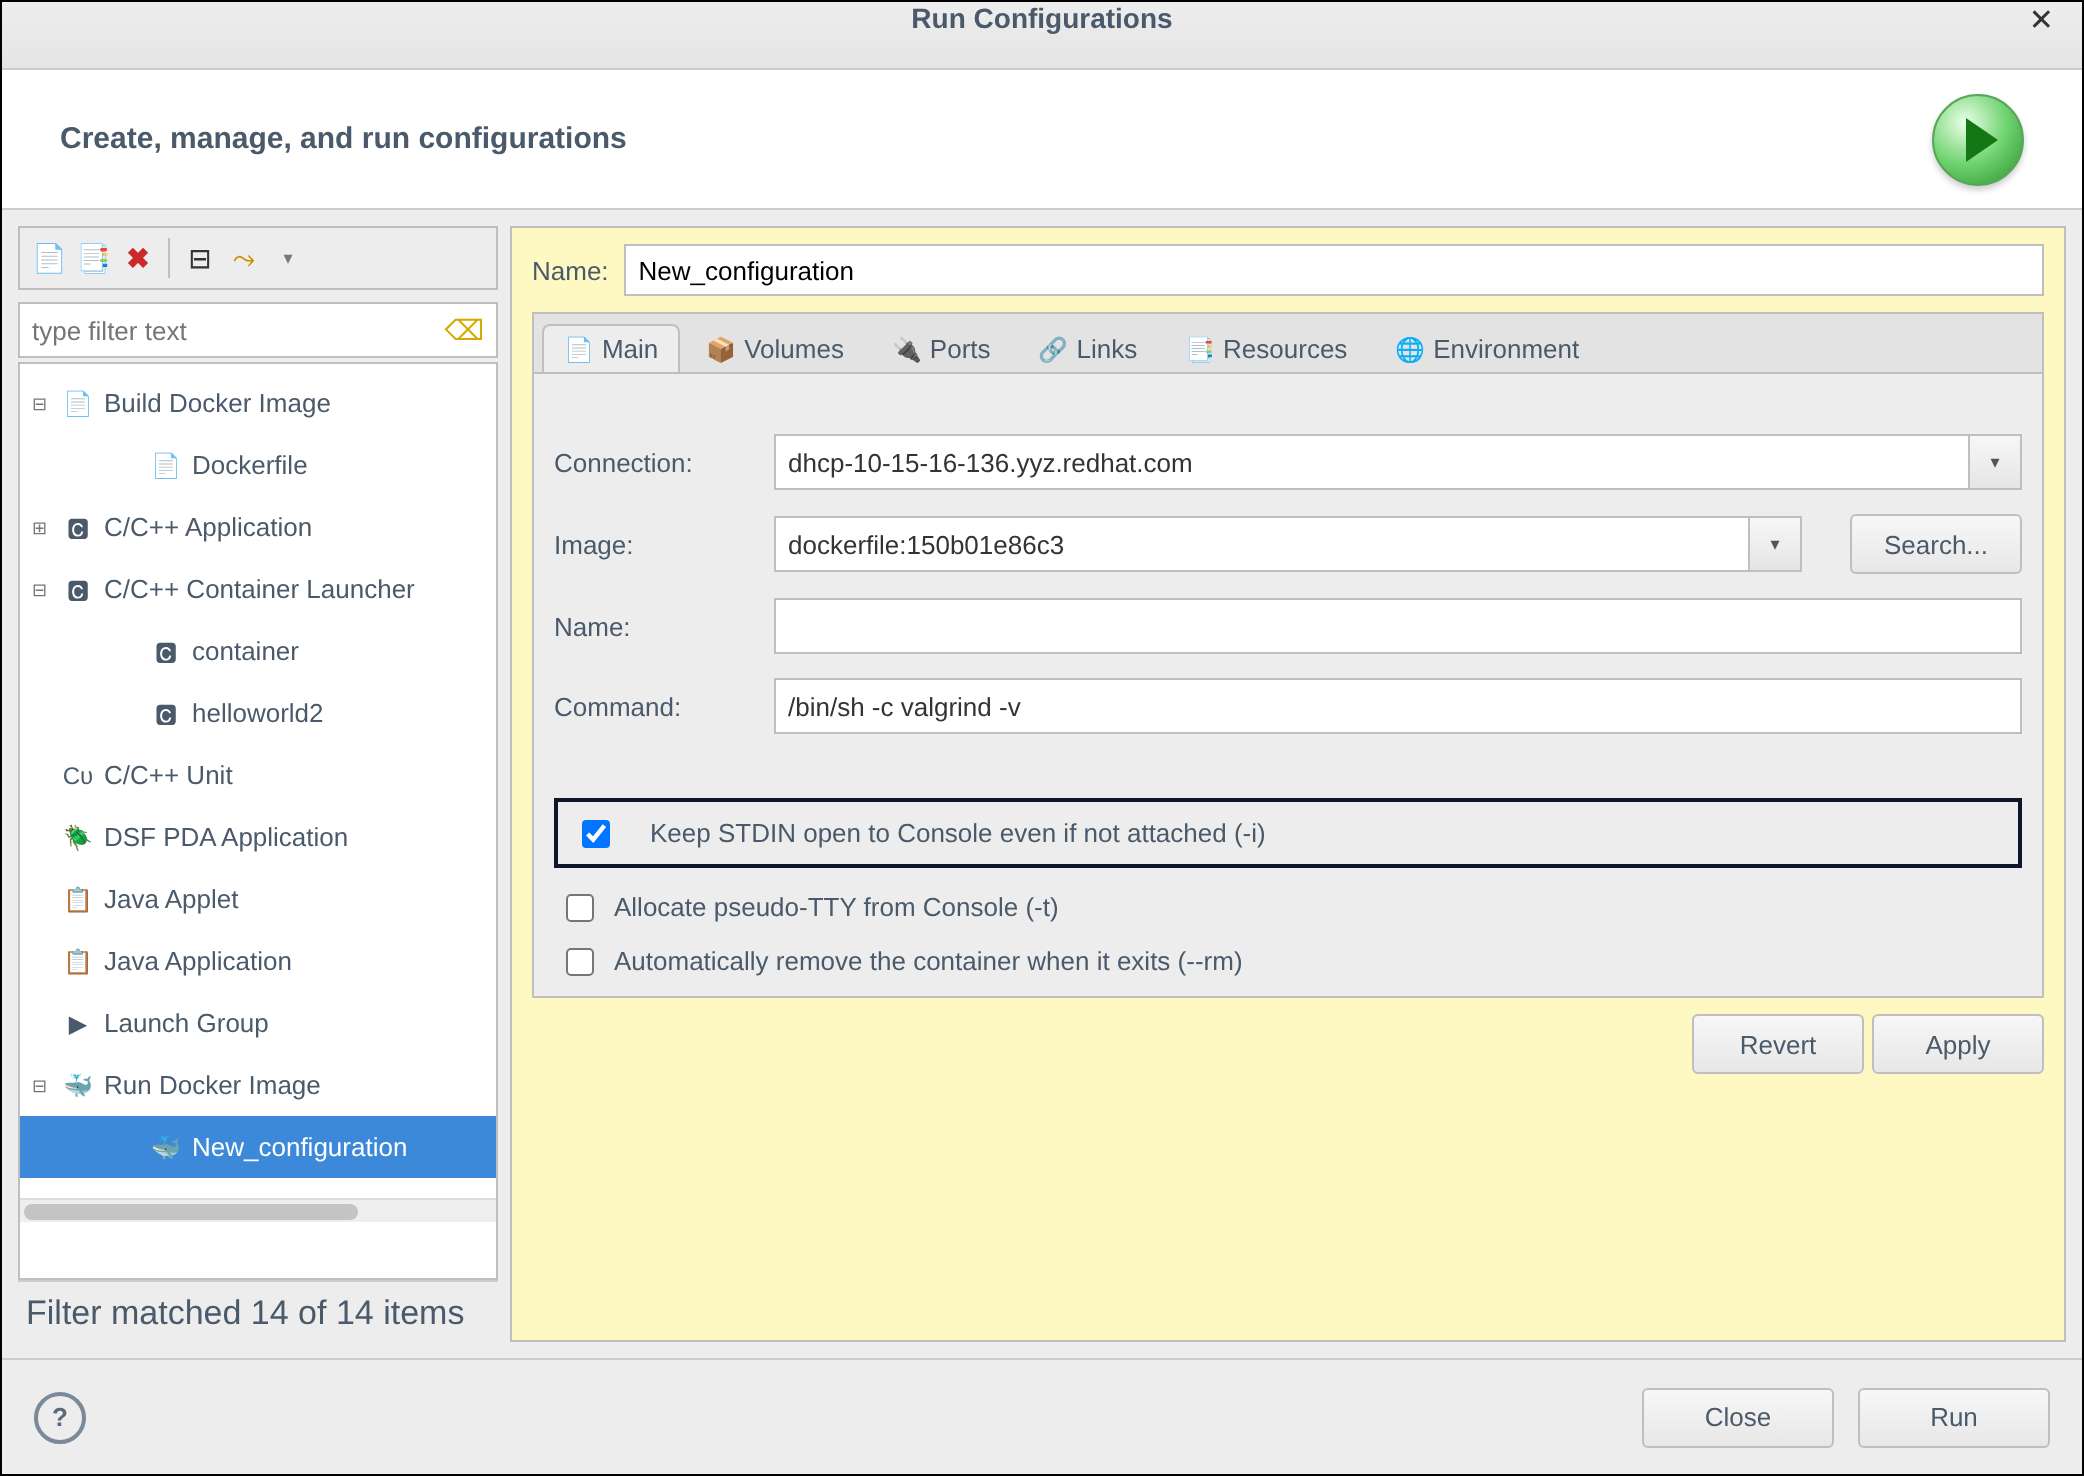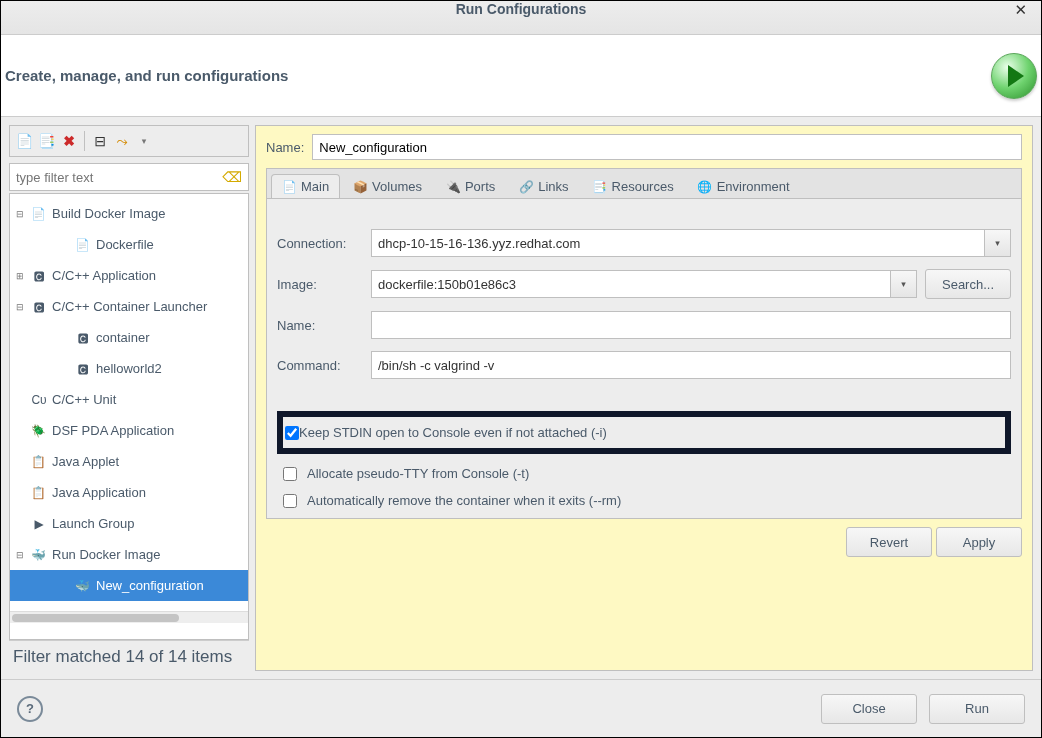--- a/index.html
+++ b/index.html
@@ -37,24 +37,24 @@
   .titlebar .close-x {
     position: absolute;
     right: 14px;
     font-size: 15px;
     color: #333;
     cursor: pointer;
   }
   .header {
     background: #fff;
     border-bottom: 1px solid #ccc;
-    height: 82px;
-    display: flex;
-    align-items: center;
-    padding: 0 4px;
+    height: 70px;
+    display: flex;
+    align-items: center;
+    padding: 0 29px;
     justify-content: space-between;
     color: #4a5a6a;
   }
   .header .subtitle {
     font-size: 15px;
     font-weight: bold;
   }
   .run-icon {
     width: 46px; height: 46px;
     border-radius: 50%;
@@ -242,21 +242,21 @@
     border-top: 1px solid #bfbfbf;
     background: #ededed;
     padding: 30px 10px 10px 10px;
     display: flex;
     flex-direction: column;
     gap: 12px;
   }
   .form-row {
     display: flex;
     align-items: center;
-    gap: 8px;
+    gap: 24px;
     color: #4a5a6a;
   }
   .form-row .lbl { width: 86px; }
   .txt, .combo {
     flex: 1;
     height: 28px;
     background: #fff;
     border: 1px solid #bfbfbf;
     padding: 0 6px;
     font-size: 13px;
@@ -285,25 +285,25 @@
     min-width: 86px;
     padding: 0 14px;
     background: linear-gradient(#f7f7f7,#e7e7e7);
     border: 1px solid #bfbfbf;
     border-radius: 3px;
     color: #4a5a6a;
     cursor: pointer;
     font-size: 13px;
   }
   .chkblock {
-    border: 6px solid #0f172a;
-    padding: 8px 2px;
-    display: flex;
-    align-items: center;
-    gap: 0;
+    border: 2px solid #0f172a;
+    padding: 8px 12px;
+    display: flex;
+    align-items: center;
+    gap: 20px;
     color: #4a5a6a;
   }
   .chkrow {
     display: flex;
     align-items: center;
     gap: 10px;
     padding-left: 6px;
     color: #4a5a6a;
   }
   input[type=checkbox] {

